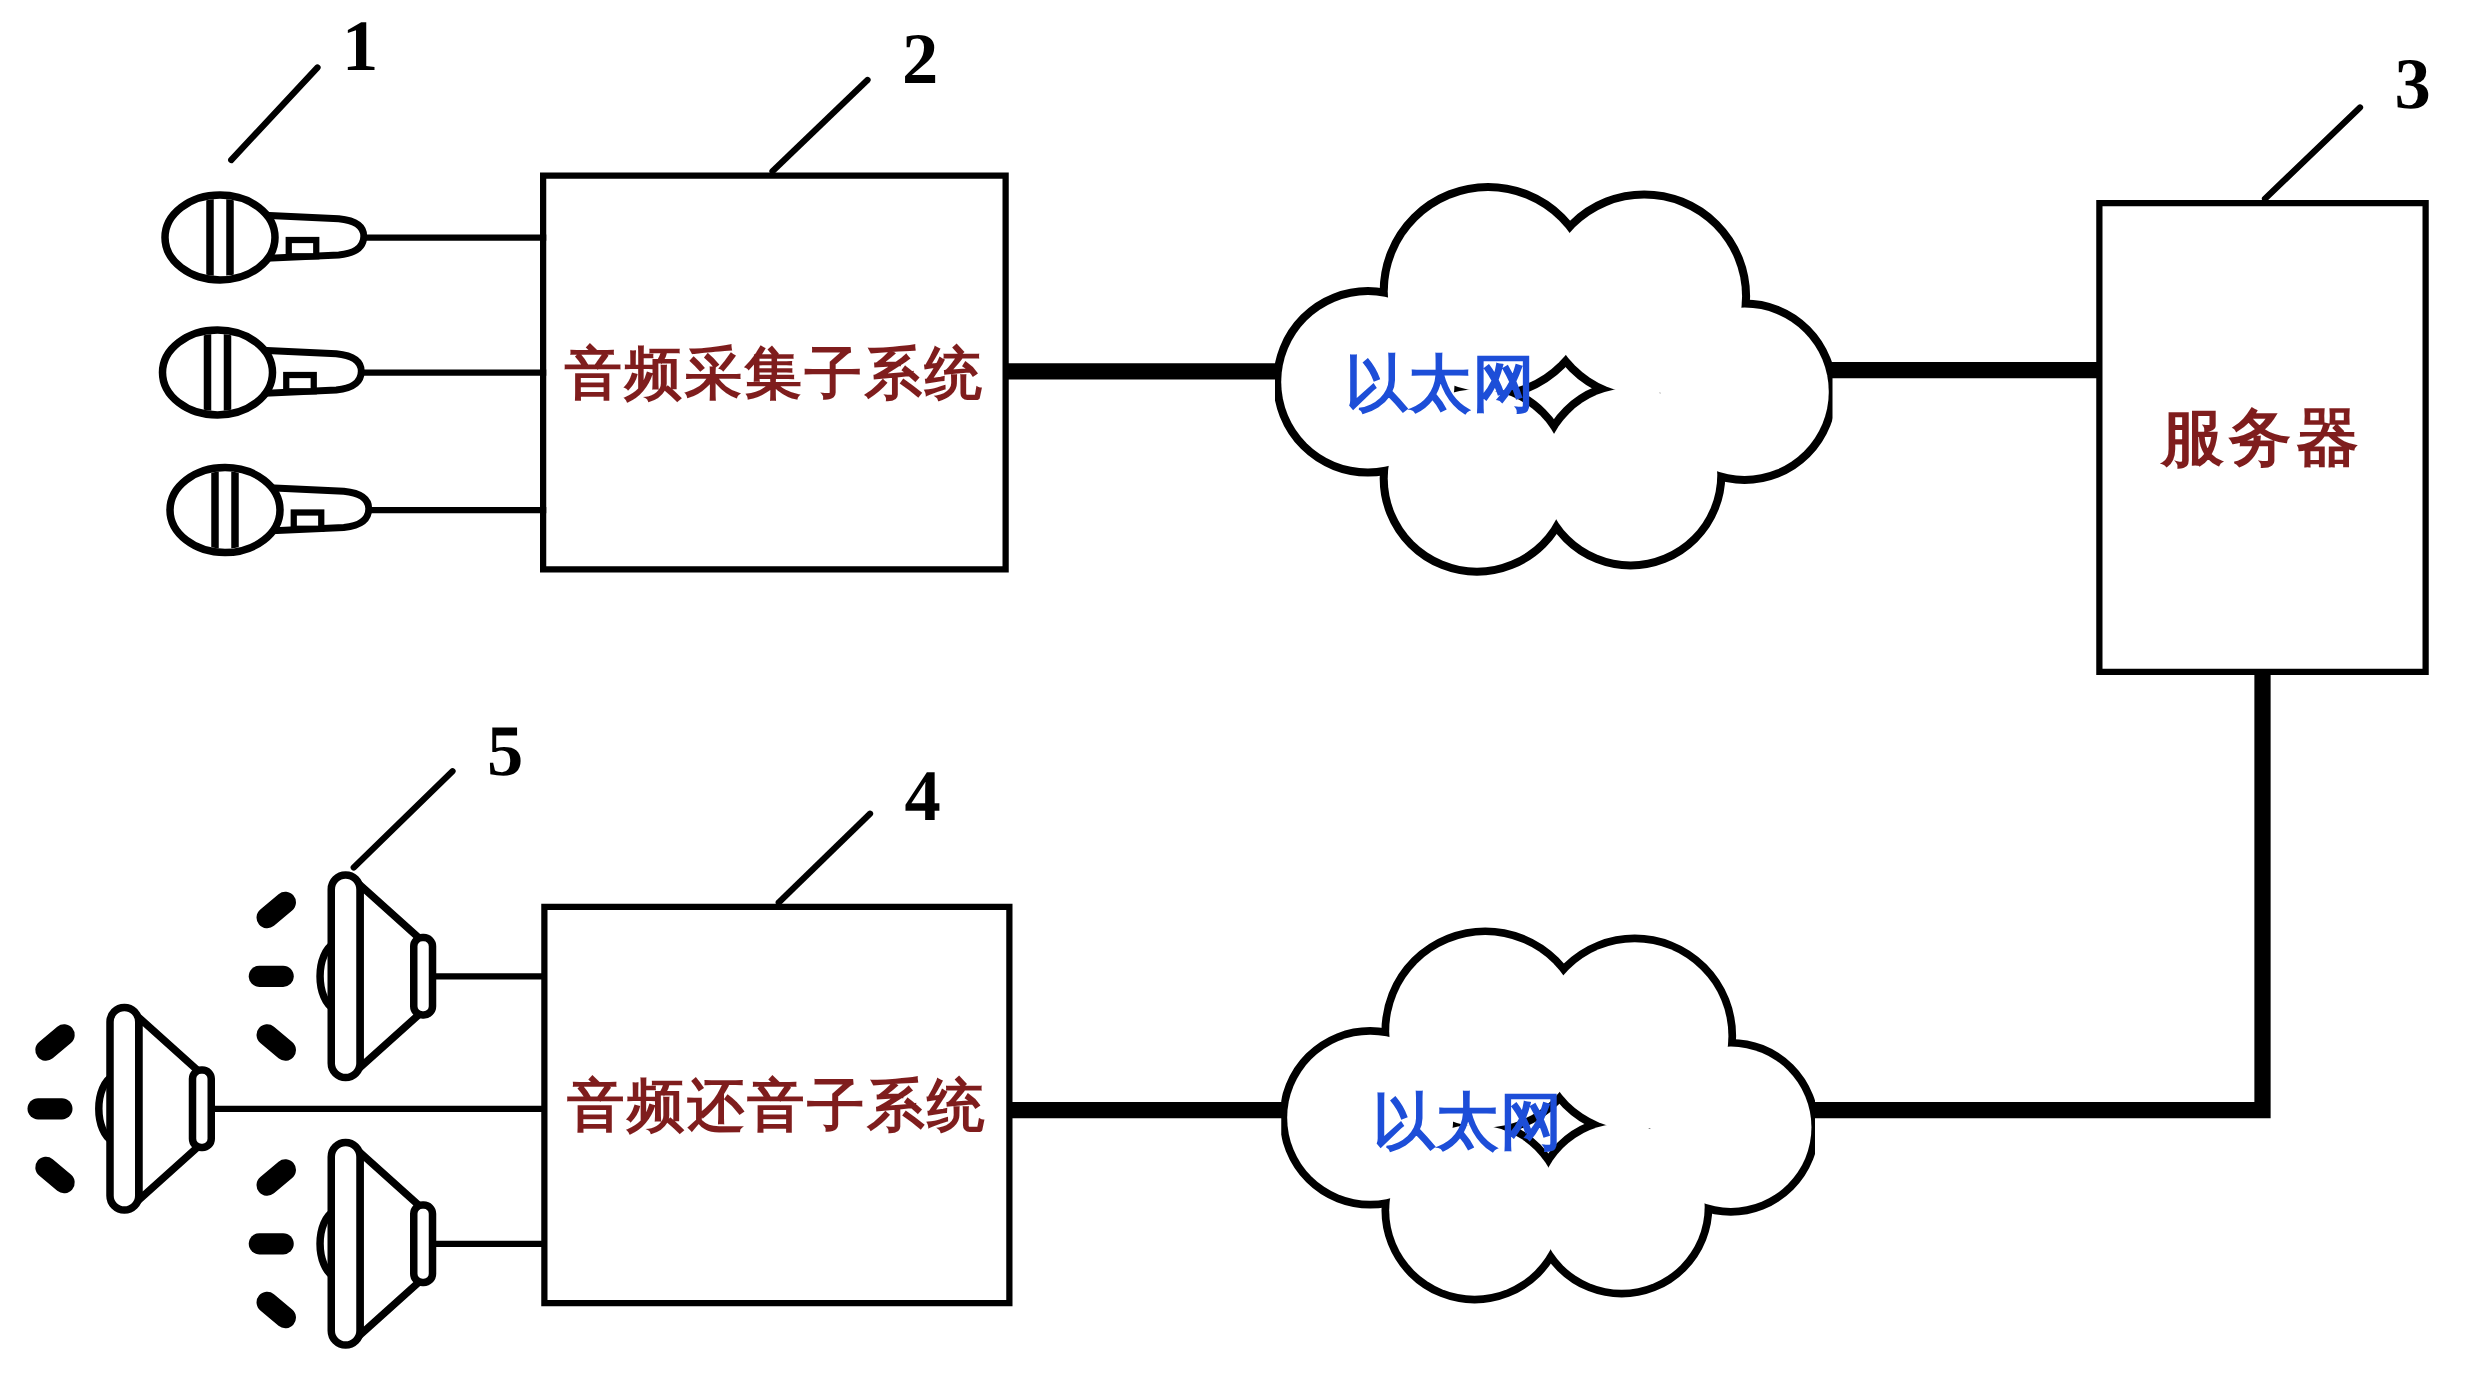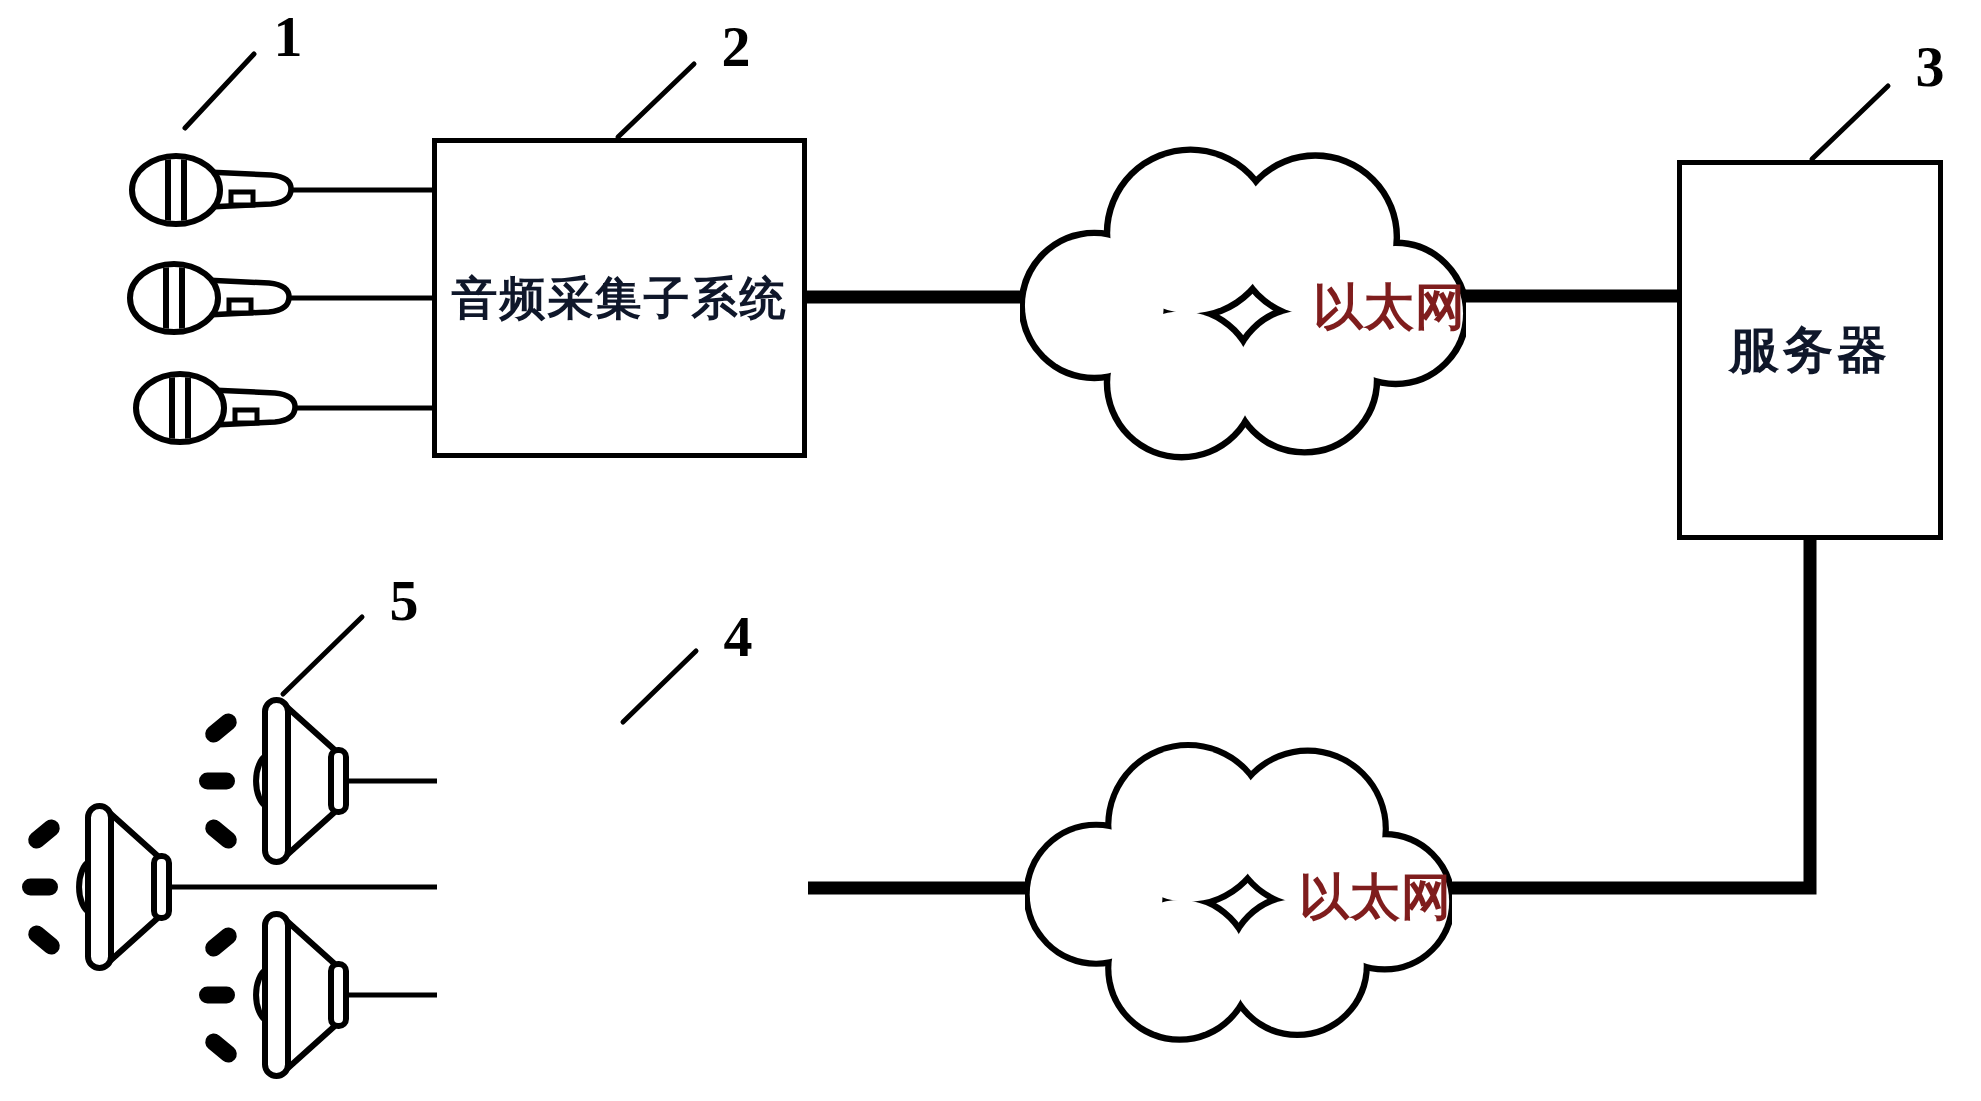--- a/index.html
+++ b/index.html
@@ -12,30 +12,30 @@
   }
   .layer{position:absolute;left:0;top:0;}
   .node-box{
     position:absolute;
     border:5px solid #000;
     box-sizing:border-box;
     display:flex;align-items:center;justify-content:center;
     background:transparent;
   }
   .node-label{
-    font-weight:700;color:#0f172a;line-height:1;white-space:nowrap;
+    font-weight:700;color:#7f1d1d;line-height:1;white-space:nowrap;
   }
   .box-capture{left:432px;top:138px;width:375px;height:320px;}
   .box-playback{left:433px;top:723px;width:377px;height:322px;}
   .box-server{left:1677px;top:160px;width:266px;height:380px;text-align:right;}
   .box-capture .node-label,.box-playback .node-label{font-size:46px;letter-spacing:2px;}
   .box-server .node-label{font-size:50px;letter-spacing:4px;}
   .cloud-label{
     position:absolute;font-weight:700;font-size:50px;line-height:1;
-    letter-spacing:1px;color:#7f1d1d;text-align:right;white-space:nowrap;
+    letter-spacing:1px;color:#1d4ed8;text-align:left;white-space:nowrap;
   }
   .cloud-label.top{left:1020px;top:282px;width:446px;text-indent:56px;}
   .cloud-label.bottom{left:1025px;top:872px;width:427px;text-indent:73px;}
   .refnum{
     position:absolute;width:48px;text-align:center;
     font-family:"Liberation Serif","DejaVu Serif",serif;
     font-weight:700;font-size:58px;line-height:1;color:#000;
   }
   .ref1{left:264px;top:8px;}
   .ref2{left:712px;top:18px;}
@@ -131,20 +131,23 @@
     <use href="#cloud" x="1020" y="138" width="446" height="324"></use>
     <use href="#cloud" x="1025" y="728" width="427" height="322"></use>
   </svg>
 
   <div class="node-box box-capture">
     <span class="node-label">音频采集子系统</span>
   </div>
   <div class="node-box box-server">
     <span class="node-label">服务器</span>
   </div>
+  <div class="node-box box-playback">
+    <span class="node-label">音频还音子系统</span>
+  </div>
 
   <div class="cloud-label top">以太网</div>
   <div class="cloud-label bottom">以太网</div>
 
   <div class="refnum ref1">1</div>
   <div class="refnum ref2">2</div>
   <div class="refnum ref3">3</div>
   <div class="refnum ref4">4</div>
   <div class="refnum ref5">5</div>
 

